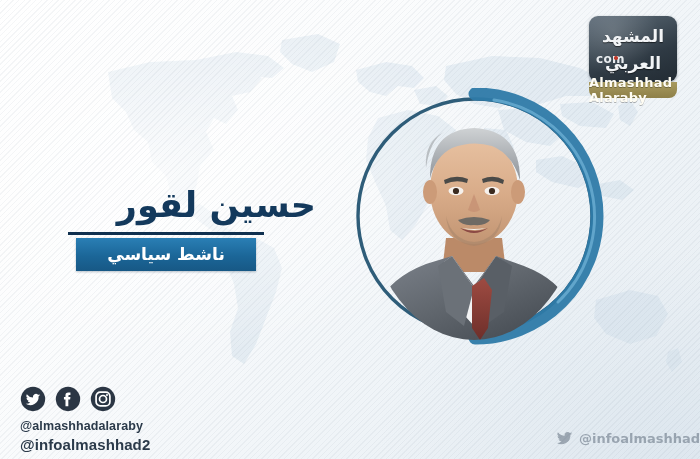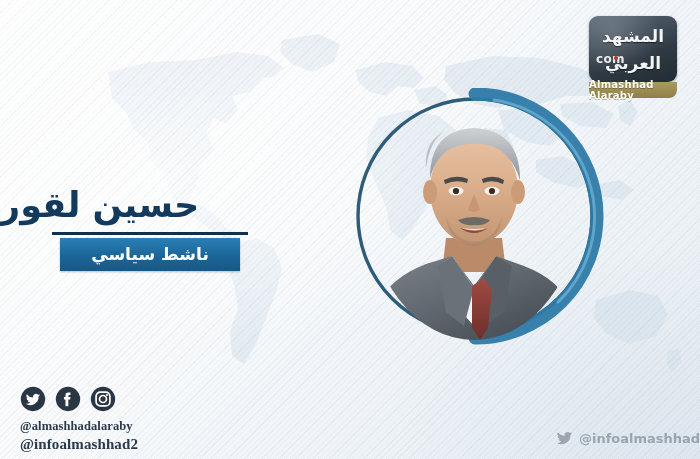--- a/index.html
+++ b/index.html
@@ -90,21 +90,21 @@
     position:absolute; left:25px; top:40px;
     width:3.5px; height:3.5px; border-radius:50%;
     background:#c0392b;
   }
   #logo-caption{
     position:absolute; left:0; top:66px;
     width:88px; height:16px;
     background:linear-gradient(180deg,#a89a5f 0%,#8e8049 100%);
     border-radius:0 0 8px 8px;
     color:#fffdf4;
-    font-size:10px; font-weight:bold;
+    font-size:13px; font-weight:bold;
     letter-spacing:.25px;
     display:flex; align-items:center; justify-content:center;
     text-shadow:0 1px 0 rgba(0,0,0,.28);
   }
 
   
   #portrait-wrap{
     position:absolute; left:344px; top:88px;
     width:262px; height:258px;
   }
@@ -116,23 +116,23 @@
     overflow:hidden;
     border-radius:106px 106px 106px 106px / 112px 112px 138px 138px;
   }
   #photo{
     position:absolute; inset:0;
   }
   #photo svg{ width:100%; height:100%; display:block; }
 
   
   #name-block{
-    position:absolute; left:0px; top:186px;
+    position:absolute; left:16px; top:186px;
     width:300px;
-    text-align:left;
+    text-align:right;
   }
   #person-name{
     font-family:"DejaVu Sans", sans-serif;
     font-size:35px;
     font-weight:bold;
     color:#13395c;
     direction:rtl;
     line-height:1.12;
     letter-spacing:0px;
     text-shadow:0 1px 1px rgba(255,255,255,.6);
@@ -166,21 +166,21 @@
   #social-icons{
     display:flex; align-items:center; gap:9px;
     margin-bottom:6px;
   }
   .sicon{
     width:26px; height:26px;
     display:block;
   }
   .handle{
     color:#2b3a4a;
-    font-family:Liberation Serif, serif;
+    font-family:Liberation Sans, sans-serif;
     letter-spacing:.1px;
   }
   #handle1{ font-size:12.5px; font-weight:bold; line-height:1.35; }
   #handle2{ font-size:15px; font-weight:bold; line-height:1.3; }
 
   
   #watermark{
     position:absolute; left:556px; top:430px;
     display:flex; align-items:center; gap:6px;
     opacity:.42;

